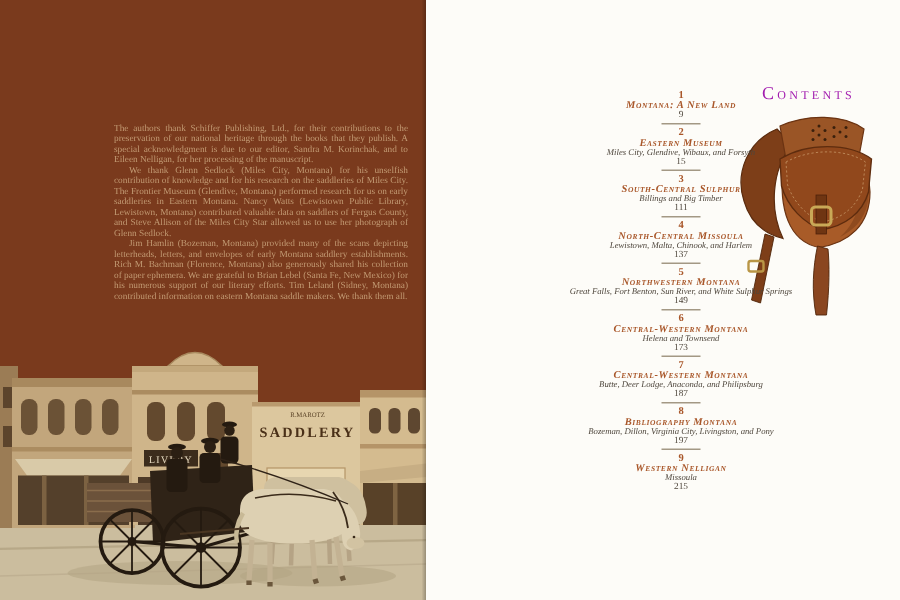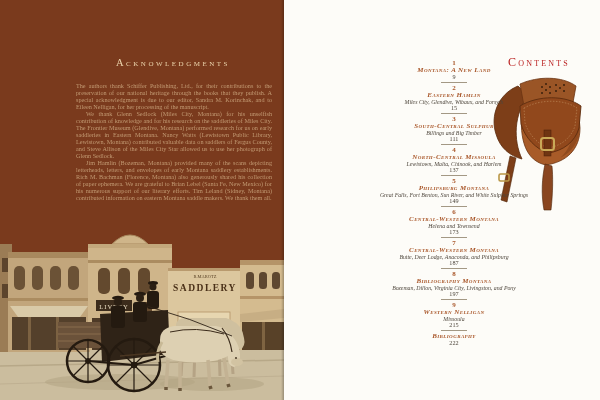--- a/index.html
+++ b/index.html
@@ -14,41 +14,40 @@
           color:#ecd5ad; font-variant:small-caps; letter-spacing:2.5px; font-size:10.5px; font-weight:normal; }
   .ack-text { position:absolute; top:82px; left:76px; width:196px; color:#c29a73;
           font-size:6.2px; line-height:7px; text-align:justify; }
   .ack-text p { margin:0; }
   .ack-text p + p { text-indent:10px; }
   .photo { position:absolute; left:0; bottom:0; width:284px; height:186px; }
 
   
   .page-right { width:316px; height:400px; background:#fdfcf8; position:relative; overflow:hidden; }
   .contents-title { position:absolute; top:55px; left:198px; width:114px; text-align:center;
-          font-variant:small-caps; letter-spacing:2.2px; font-size:12px; color:#b91c1c; }
+          font-variant:small-caps; letter-spacing:2.2px; font-size:12px; color:#a21caf; }
   .saddlebag { position:absolute; top:76px; left:202px; width:110px; height:140px; }
   .contents-list { position:absolute; top:60px; left:38px; width:264px; text-align:center; z-index:2; }
   .entry .num { font-size:7px;   line-height:7px;   color:#a9572a; font-weight:bold; }
   .entry .ttl { font-size:7px;   line-height:7px;   color:#a9572a; font-weight:bold;
                 font-variant:small-caps; letter-spacing:.4px;font-style:italic; }
   .entry .sub { font-size:5.8px; line-height:6.5px; color:#4e463c; font-style:italic; }
   .entry .pg  { font-size:6.2px; line-height:6.5px; color:#4e463c; }
   .entry .divider { width:26px; height:1px; background:#a39884; margin:1.5px auto; }
   .entry .sub:empty, .entry .num:empty { display:none; }
   .entry:last-child .divider { display:none; }
 
   svg text { font-family:"Liberation Serif", serif; }
 </style>
 </head>
 <body>
 
 <div class="book">
 
   <div class="page-left">
-    <div class="ack-heading">Acknowledgments</div>
     <div class="ack-text">
       <p>The authors thank Schiffer Publishing, Ltd., for their contributions to the preservation of our national heritage through the books that they publish. A special acknowledgment is due to our editor, Sandra M. Korinchak, and to Eileen Nelligan, for her processing of the manuscript.</p>
       <p>We thank Glenn Sedlock (Miles City, Montana) for his unselfish contribution of knowledge and for his research on the saddleries of Miles City. The Frontier Museum (Glendive, Montana) performed research for us on early saddleries in Eastern Montana. Nancy Watts (Lewistown Public Library, Lewistown, Montana) contributed valuable data on saddlers of Fergus County, and Steve Allison of the Miles City Star allowed us to use her photograph of Glenn Sedlock.</p>
       <p>Jim Hamlin (Bozeman, Montana) provided many of the scans depicting letterheads, letters, and envelopes of early Montana saddlery establishments. Rich M. Bachman (Florence, Montana) also generously shared his collection of paper ephemera. We are grateful to Brian Lebel (Santa Fe, New Mexico) for his numerous support of our literary efforts. Tim Leland (Sidney, Montana) contributed information on eastern Montana saddle makers. We thank them all.</p>
     </div>
 
     <div class="photo">
       <svg viewBox="0 0 284 186" width="284" height="186" preserveAspectRatio="none">
         <rect width="284" height="186" fill="#7a3a1d"></rect>
 
@@ -224,21 +223,21 @@
     <div class="contents-list">
   <div class="entry">
           <div class="num">1</div>
           <div class="ttl">Montana: A New Land</div>
           <div class="pg">9</div>
           <div class="divider"></div>
         </div>
 
   <div class="entry">
           <div class="num">2</div>
-          <div class="ttl">Eastern Hamlin</div>
+          <div class="ttl">Eastern Museum</div>
           <div class="sub">Miles City, Glendive, Wibaux, and Forsyth</div>
           <div class="pg">15</div>
           <div class="divider"></div>
         </div>
 
   <div class="entry">
           <div class="num">3</div>
           <div class="ttl">South-Central Sulphur</div>
           <div class="sub">Billings and Big Timber</div>
           <div class="pg">111</div>
@@ -248,21 +247,21 @@
   <div class="entry">
           <div class="num">4</div>
           <div class="ttl">North-Central Missoula</div>
           <div class="sub">Lewistown, Malta, Chinook, and Harlem</div>
           <div class="pg">137</div>
           <div class="divider"></div>
         </div>
 
   <div class="entry">
           <div class="num">5</div>
-          <div class="ttl">Philipsburg Montana</div>
+          <div class="ttl">Northwestern Montana</div>
           <div class="sub">Great Falls, Fort Benton, Sun River, and White Sulphur Springs</div>
           <div class="pg">149</div>
           <div class="divider"></div>
         </div>
 
   <div class="entry">
           <div class="num">6</div>
           <div class="ttl">Central-Western Montana</div>
           <div class="sub">Helena and Townsend</div>
           <div class="pg">173</div>
@@ -287,19 +286,15 @@
 
   <div class="entry">
           <div class="num">9</div>
           <div class="ttl">Western Nelligan</div>
           <div class="sub">Missoula</div>
           <div class="pg">215</div>
           <div class="divider"></div>
         </div>
 
 
-  <div class="entry">
-          <div class="ttl">Bibliography</div>
-          <div class="pg">222</div>
-        </div>
 </div>
   </div>
 </div>
 
 </body></html>

